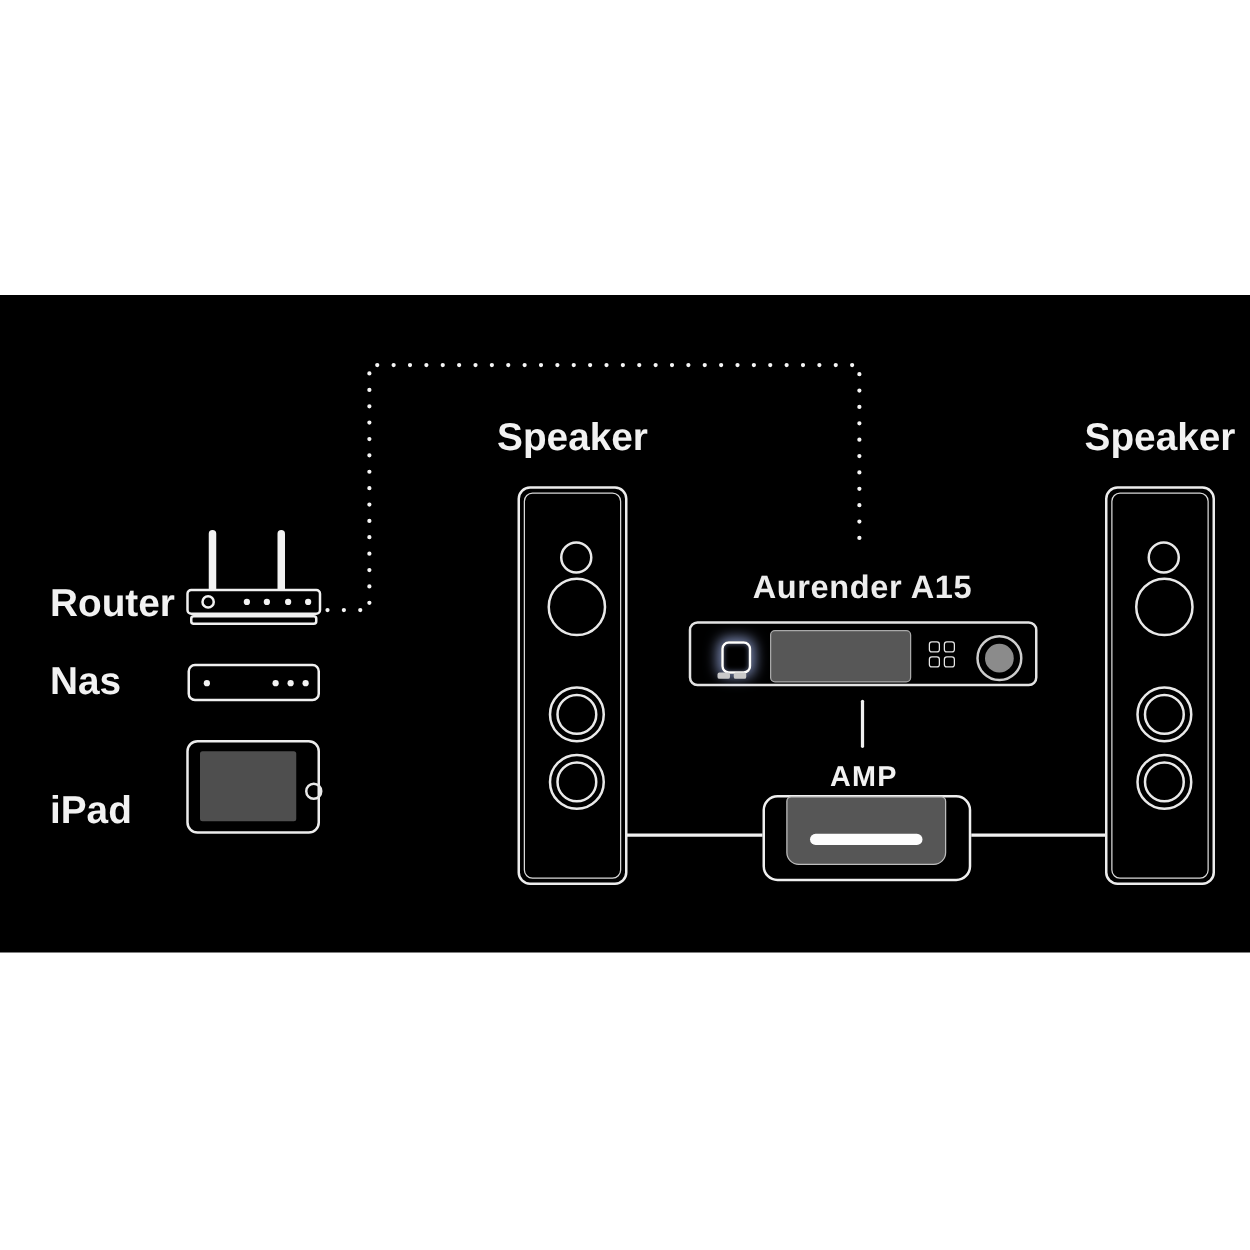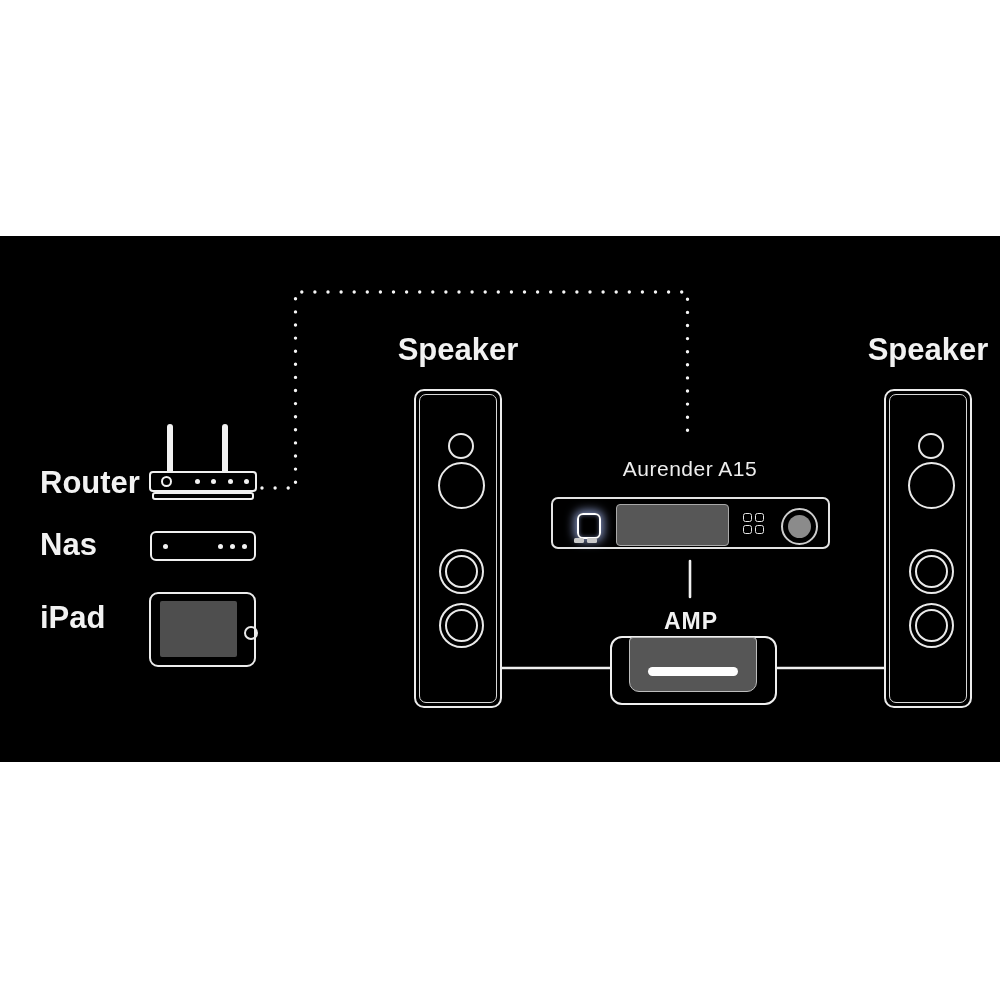--- a/index.html
+++ b/index.html
@@ -6,21 +6,21 @@
   .canvas{
     position:relative;width:1000px;height:1000px;background:#ffffff;
     font-family:"Liberation Sans", sans-serif;overflow:hidden;
   }
   .panel{position:absolute;left:0;top:236px;width:1000px;height:526px;background:#000;}
   .abs{position:absolute;box-sizing:border-box;}
   svg.wires{position:absolute;left:0;top:0;width:1000px;height:526px;}
 
   .lbl{color:#f2f2f2;font-weight:700;font-size:31px;line-height:30px;}
   .lbl-center{text-align:center;}
-  .lbl-player{font-weight:400;font-size:21px;color:#ededed;letter-spacing:.5px;}
+  .lbl-player{font-weight:700;font-size:26px;color:#ededed;letter-spacing:.5px;}
   .lbl-amp{font-weight:700;font-size:23px;letter-spacing:1px;text-align:center;}
 
   
   .speaker{width:88px;height:319px;border:2px solid #ececec;border-radius:10px;background:#000;}
   .speaker .inner{position:absolute;inset:3px;border:1.5px solid #d9d9d9;border-radius:7px;}
   .circ{position:absolute;border:2px solid #e9e9e9;border-radius:50%;}
 
   
   .antenna{width:6px;height:50px;background:#f2f2f2;border-radius:3px;}
   .router-body{width:108px;height:21px;border:2px solid #f0f0f0;border-radius:4px;background:#000;}
@@ -64,21 +64,21 @@
 
     <svg class="wires" viewBox="0 0 1000 526">
       <path d="M262,252 L295.5,252 L295.5,56 L687.5,56 L687.5,207" fill="none" stroke="#f5f5f5" stroke-width="3.4" stroke-dasharray="0 13.1" stroke-linecap="round"></path>
       <line x1="690" y1="325" x2="690" y2="361" stroke="#f0f0f0" stroke-width="2.6" stroke-linecap="round"></line>
       <line x1="501" y1="432" x2="610" y2="432" stroke="#f0f0f0" stroke-width="2.6"></line>
       <line x1="777" y1="432" x2="884" y2="432" stroke="#f0f0f0" stroke-width="2.6"></line>
     </svg>
 
     <div class="abs lbl" style="left:40px;top:232px;">Router</div>
     <div class="abs lbl" style="left:40px;top:294px;">Nas</div>
-    <div class="abs lbl" style="left:40px;top:367px;">iPad</div>
+    <div class="abs lbl" style="left:40px;top:397px;">iPad</div>
 
     <div class="abs" style="left:149px;top:188px;width:108px;height:76px;">
       <div class="abs antenna" style="left:18px;top:0;"></div>
       <div class="abs antenna" style="left:73px;top:0;"></div>
       <div class="abs router-body" style="left:0;top:47px;">
         <div class="abs ring" style="left:10px;top:3px;width:11px;height:11px;"></div>
         <div class="abs dot" style="left:44px;top:6px;"></div>
         <div class="abs dot" style="left:60px;top:6px;"></div>
         <div class="abs dot" style="left:77px;top:6px;"></div>
         <div class="abs dot" style="left:93px;top:6px;"></div>

